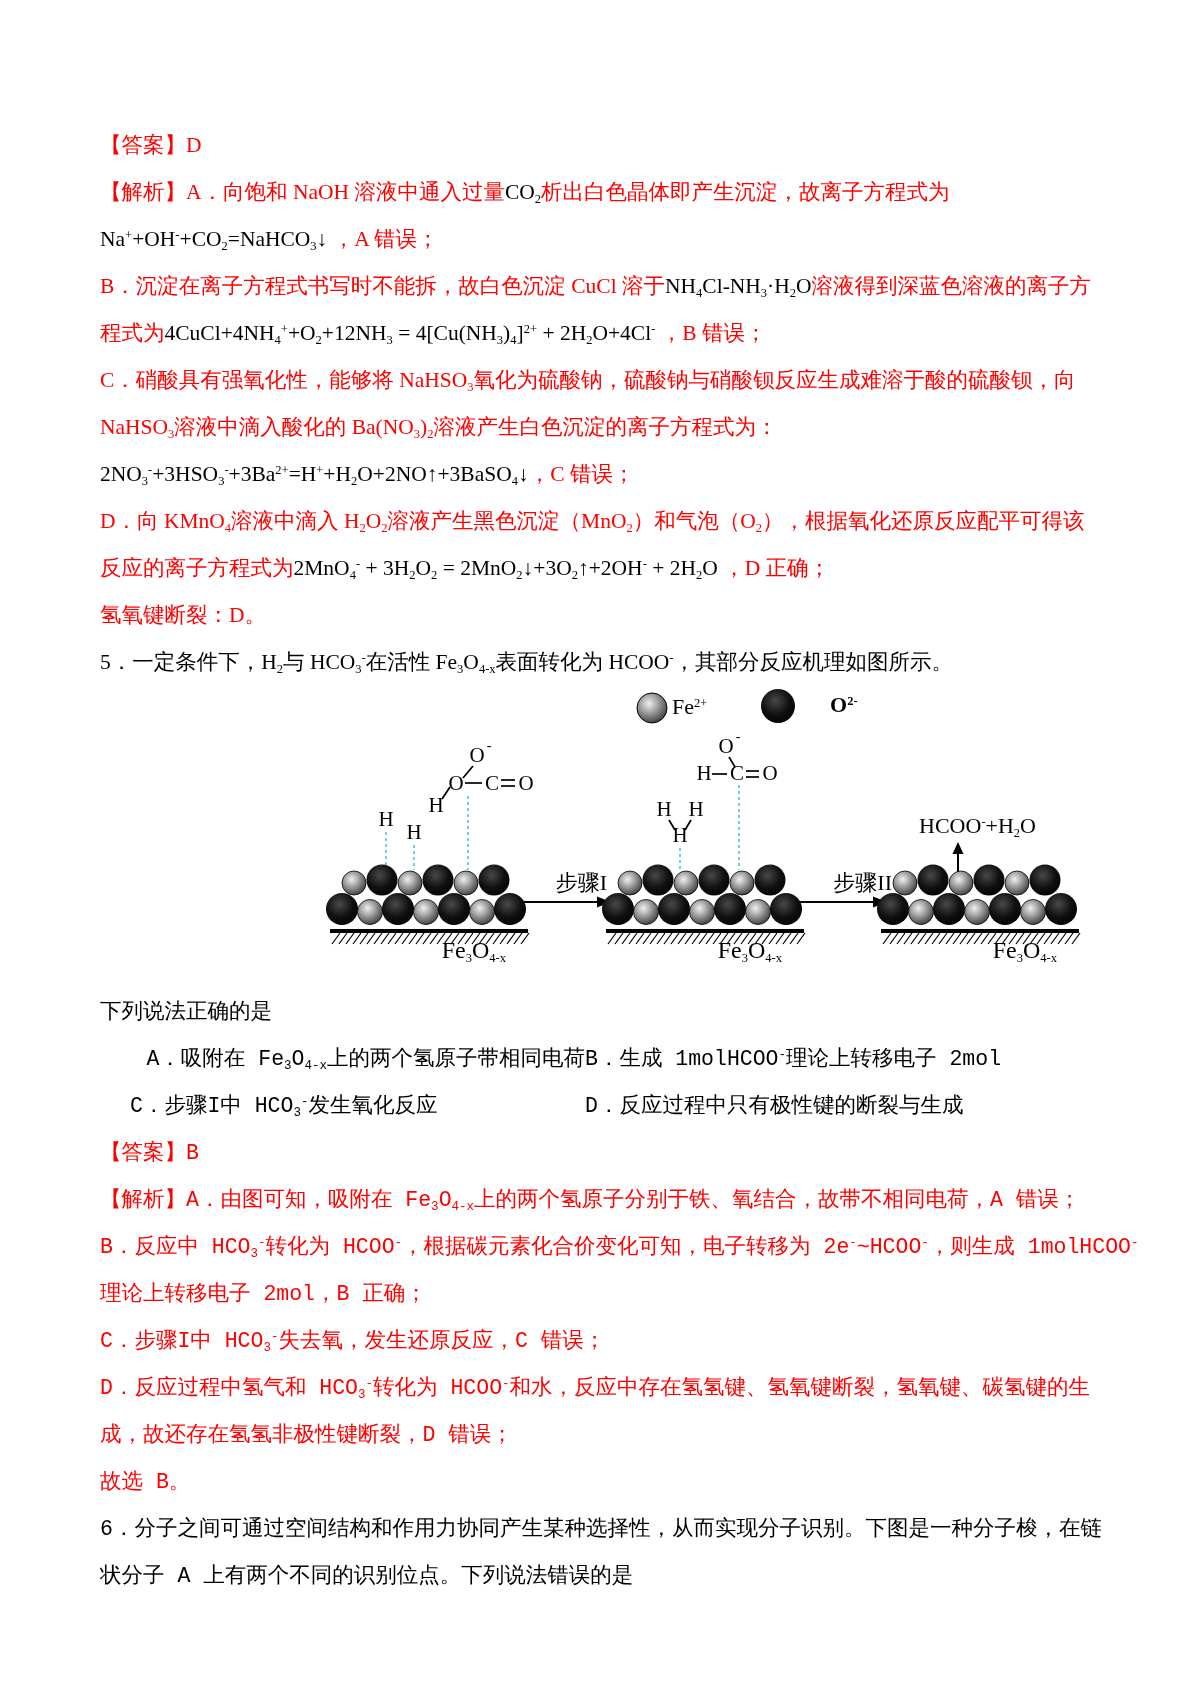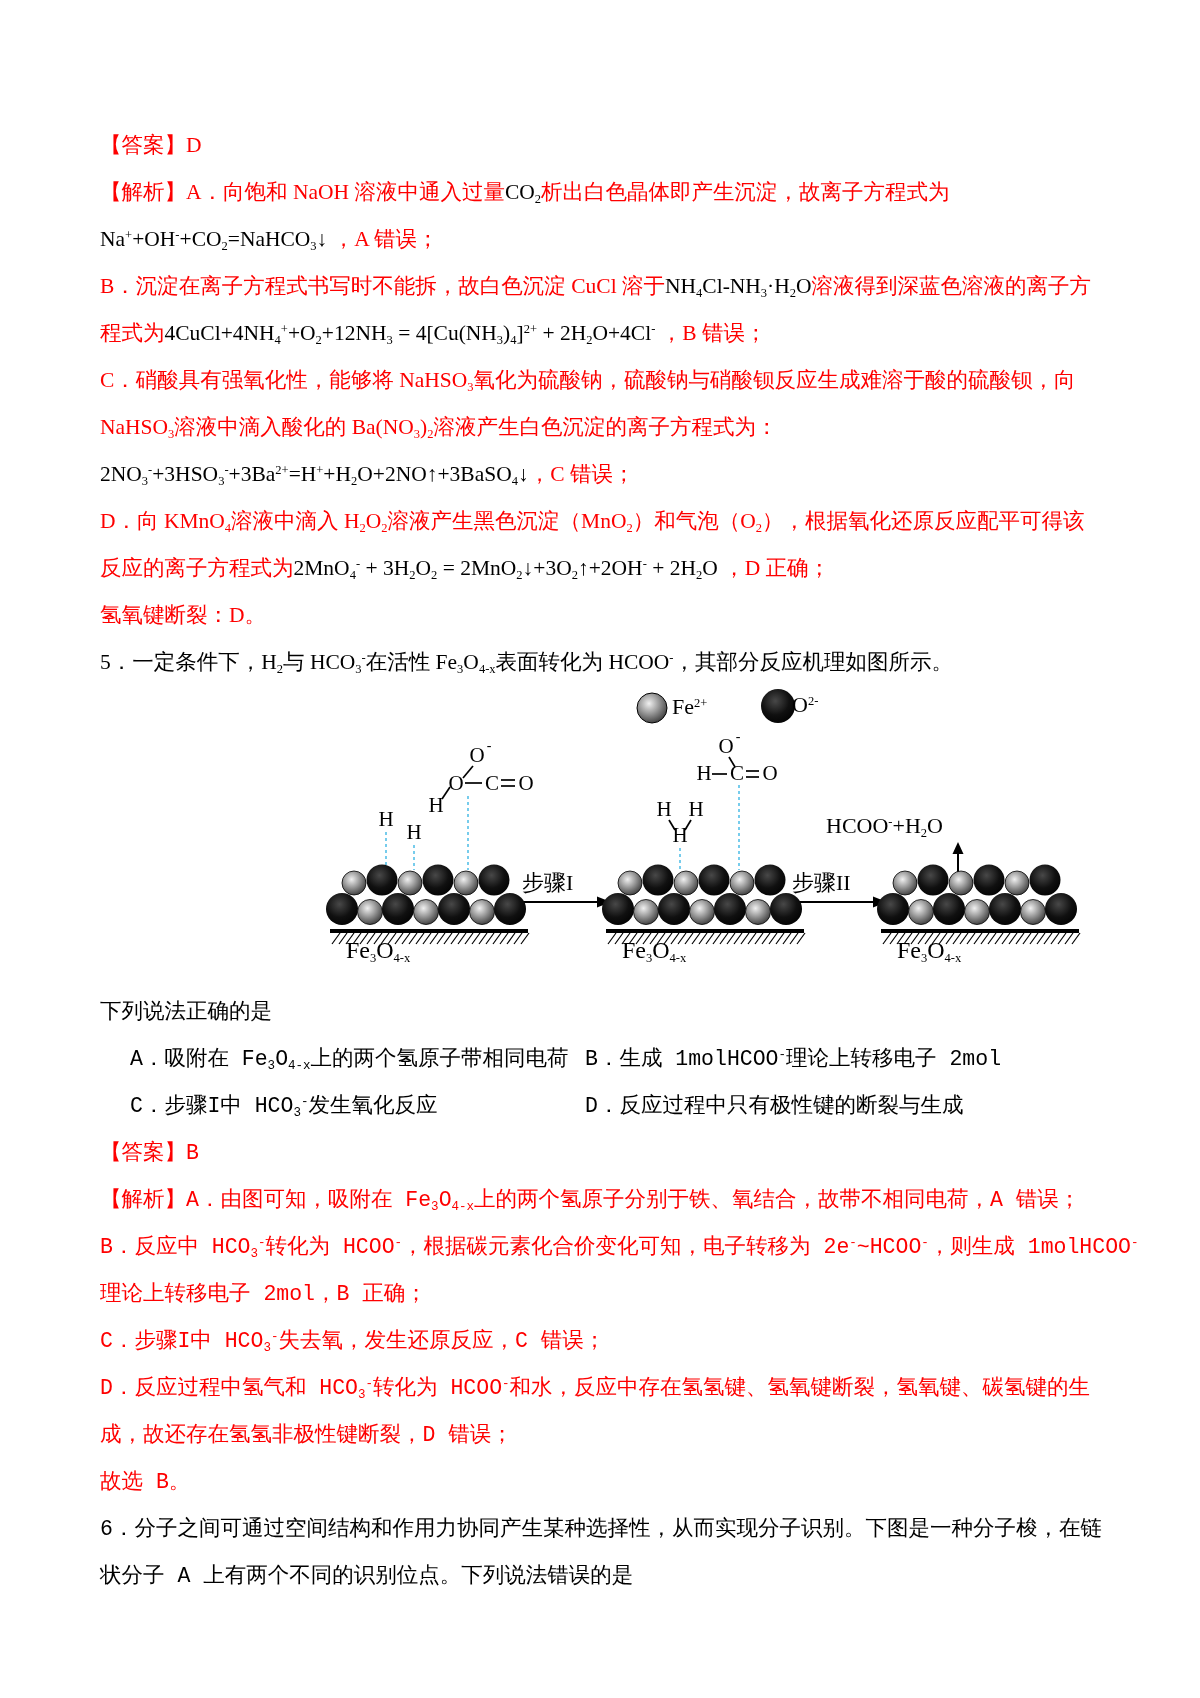--- a/index.html
+++ b/index.html
@@ -12,21 +12,21 @@
   .ln{height:47px;line-height:47px;font-size:21.5px;white-space:nowrap;}
   .red{color:#fe0000;}
   .blk{color:#000;}
   .red .alt{color:#000;}
   sub,sup{font-size:12.5px;line-height:0;}
   sub{vertical-align:-4px;}
   sup{vertical-align:7px;}
   .col1{display:inline-block;}
   .diagram{position:relative;width:1000px;height:295px;margin-left:100px;}
   .diagram svg{position:absolute;left:0;top:0;}
-  .dlabel{position:absolute;font-size:22px;text-align:left;color:#000;white-space:nowrap;}
+  .dlabel{position:absolute;font-size:22px;text-align:right;color:#000;white-space:nowrap;}
   .dlabel.big{font-size:24px;}
   .bottom{padding-top:8px;font-family:Liberation Mono, monospace;}
 </style>
 </head>
 <body>
 
 <div class="doc">
 
   <div id="lines-top">
       <div class="ln red">【答案】D</div>
@@ -243,32 +243,32 @@
           <line x1="837" y1="258" x2="845" y2="247" stroke="#000" stroke-width="1.2"></line>
           <line x1="844" y1="258" x2="852" y2="247" stroke="#000" stroke-width="1.2"></line>
           <line x1="851" y1="258" x2="859" y2="247" stroke="#000" stroke-width="1.2"></line>
           <line x1="858" y1="258" x2="866" y2="247" stroke="#000" stroke-width="1.2"></line>
           <line x1="865" y1="258" x2="873" y2="247" stroke="#000" stroke-width="1.2"></line>
           <line x1="872" y1="258" x2="880" y2="247" stroke="#000" stroke-width="1.2"></line>
         </g>
     </svg>
 
     <div class="dlabel" style="left:472px;top:8px;">Fe<sup>2+</sup></div>
-    <div class="dlabel" style="left:592px;top:6px;">O<sup>2-</sup></div>
+    <div class="dlabel" style="left:630px;top:6px;font-weight:bold;">O<sup>2-</sup></div>
     <div class="dlabel" style="left:322px;top:182px;width:85px;">步骤I</div>
     <div class="dlabel" style="left:592px;top:182px;width:100px;">步骤II</div>
     <div class="dlabel" style="left:626px;top:127px;width:210px;">HCOO<sup>-</sup>+H<sub>2</sub>O</div>
     <div class="dlabel big" style="left:146px;top:251px;width:160px;">Fe<sub>3</sub>O<sub>4-x</sub></div>
     <div class="dlabel big" style="left:422px;top:251px;width:160px;">Fe<sub>3</sub>O<sub>4-x</sub></div>
     <div class="dlabel big" style="left:697px;top:251px;width:160px;">Fe<sub>3</sub>O<sub>4-x</sub></div>
   </div>
 
   <div class="bottom" id="lines-bottom">
       <div class="ln blk">下列说法正确的是</div>
-      <div class="ln blk" style="padding-left: 30px;"><span class="col1" style="width: 455px;">A．吸附在 Fe<sub>3</sub>O<sub>4-x</sub>上的两个氢原子带相同电荷</span><span>B．生成 1molHCOO<sup>-</sup>理论上转移电子 2mol</span></div>
+      <div class="ln blk" style="padding-left: 30px;"><span class="col1" style="width: 455px; text-align: right;">A．吸附在 Fe<sub>3</sub>O<sub>4-x</sub>上的两个氢原子带相同电荷</span><span>B．生成 1molHCOO<sup>-</sup>理论上转移电子 2mol</span></div>
       <div class="ln blk" style="padding-left: 30px;"><span class="col1" style="width: 455px;">C．步骤I中 HCO<sub>3</sub><sup>-</sup>发生氧化反应</span><span>D．反应过程中只有极性键的断裂与生成</span></div>
       <div class="ln red">【答案】B</div>
       <div class="ln red">【解析】A．由图可知，吸附在 Fe<sub>3</sub>O<sub>4-x</sub>上的两个氢原子分别于铁、氧结合，故带不相同电荷，A 错误；</div>
       <div class="ln red">B．反应中 HCO<sub>3</sub><sup>-</sup>转化为 HCOO<sup>-</sup>，根据碳元素化合价变化可知，电子转移为 2e<sup>-</sup>~HCOO<sup>-</sup>，则生成 1molHCOO<sup>-</sup></div>
       <div class="ln red">理论上转移电子 2mol，B 正确；</div>
       <div class="ln red">C．步骤I中 HCO<sub>3</sub><sup>-</sup>失去氧，发生还原反应，C 错误；</div>
       <div class="ln red">D．反应过程中氢气和 HCO<sub>3</sub><sup>-</sup>转化为 HCOO<sup>-</sup>和水，反应中存在氢氢键、氢氧键断裂，氢氧键、碳氢键的生</div>
       <div class="ln red">成，故还存在氢氢非极性键断裂，D 错误；</div>
       <div class="ln red">故选 B。</div>
       <div class="ln blk">6．分子之间可通过空间结构和作用力协同产生某种选择性，从而实现分子识别。下图是一种分子梭，在链</div>

